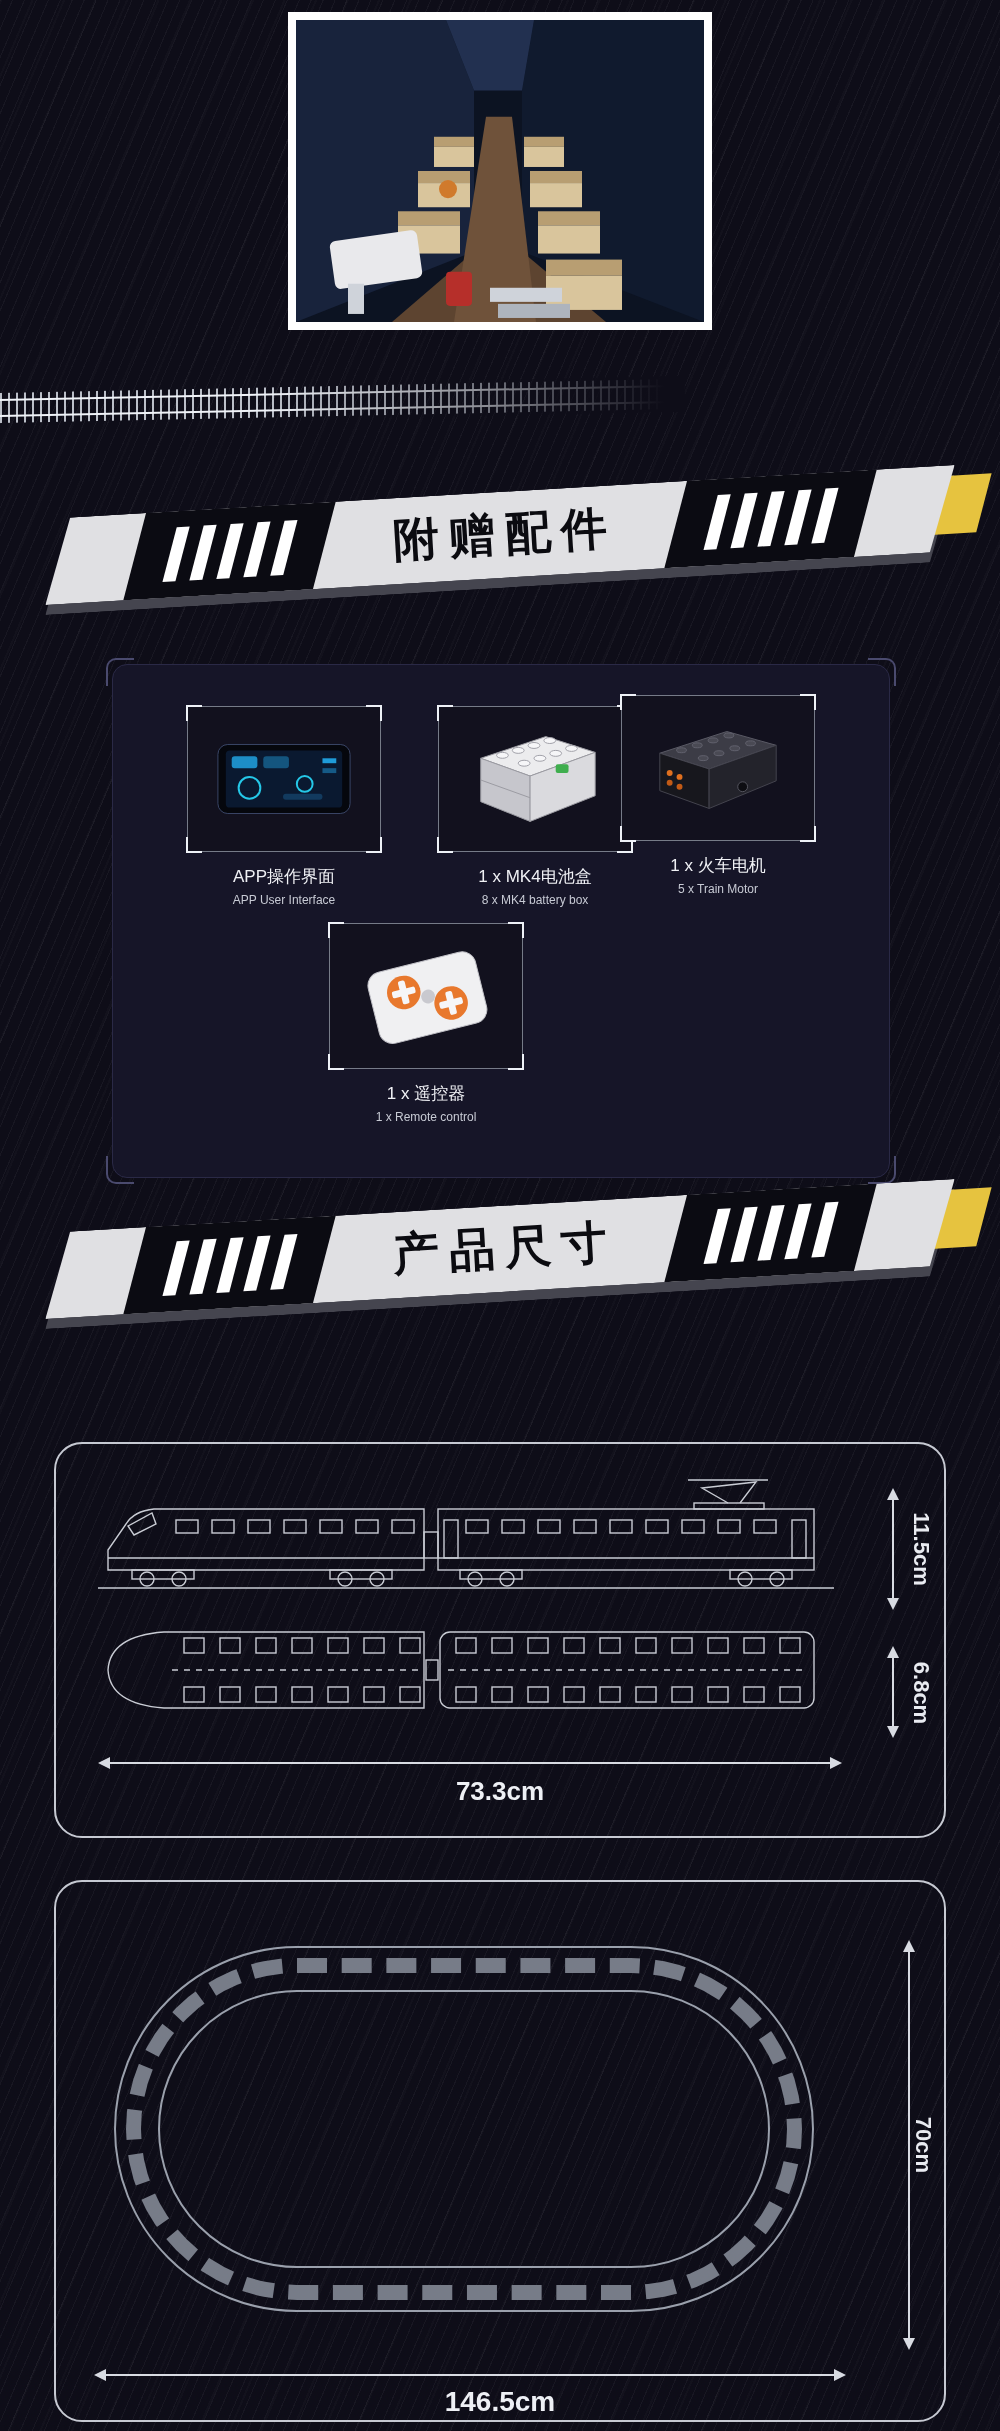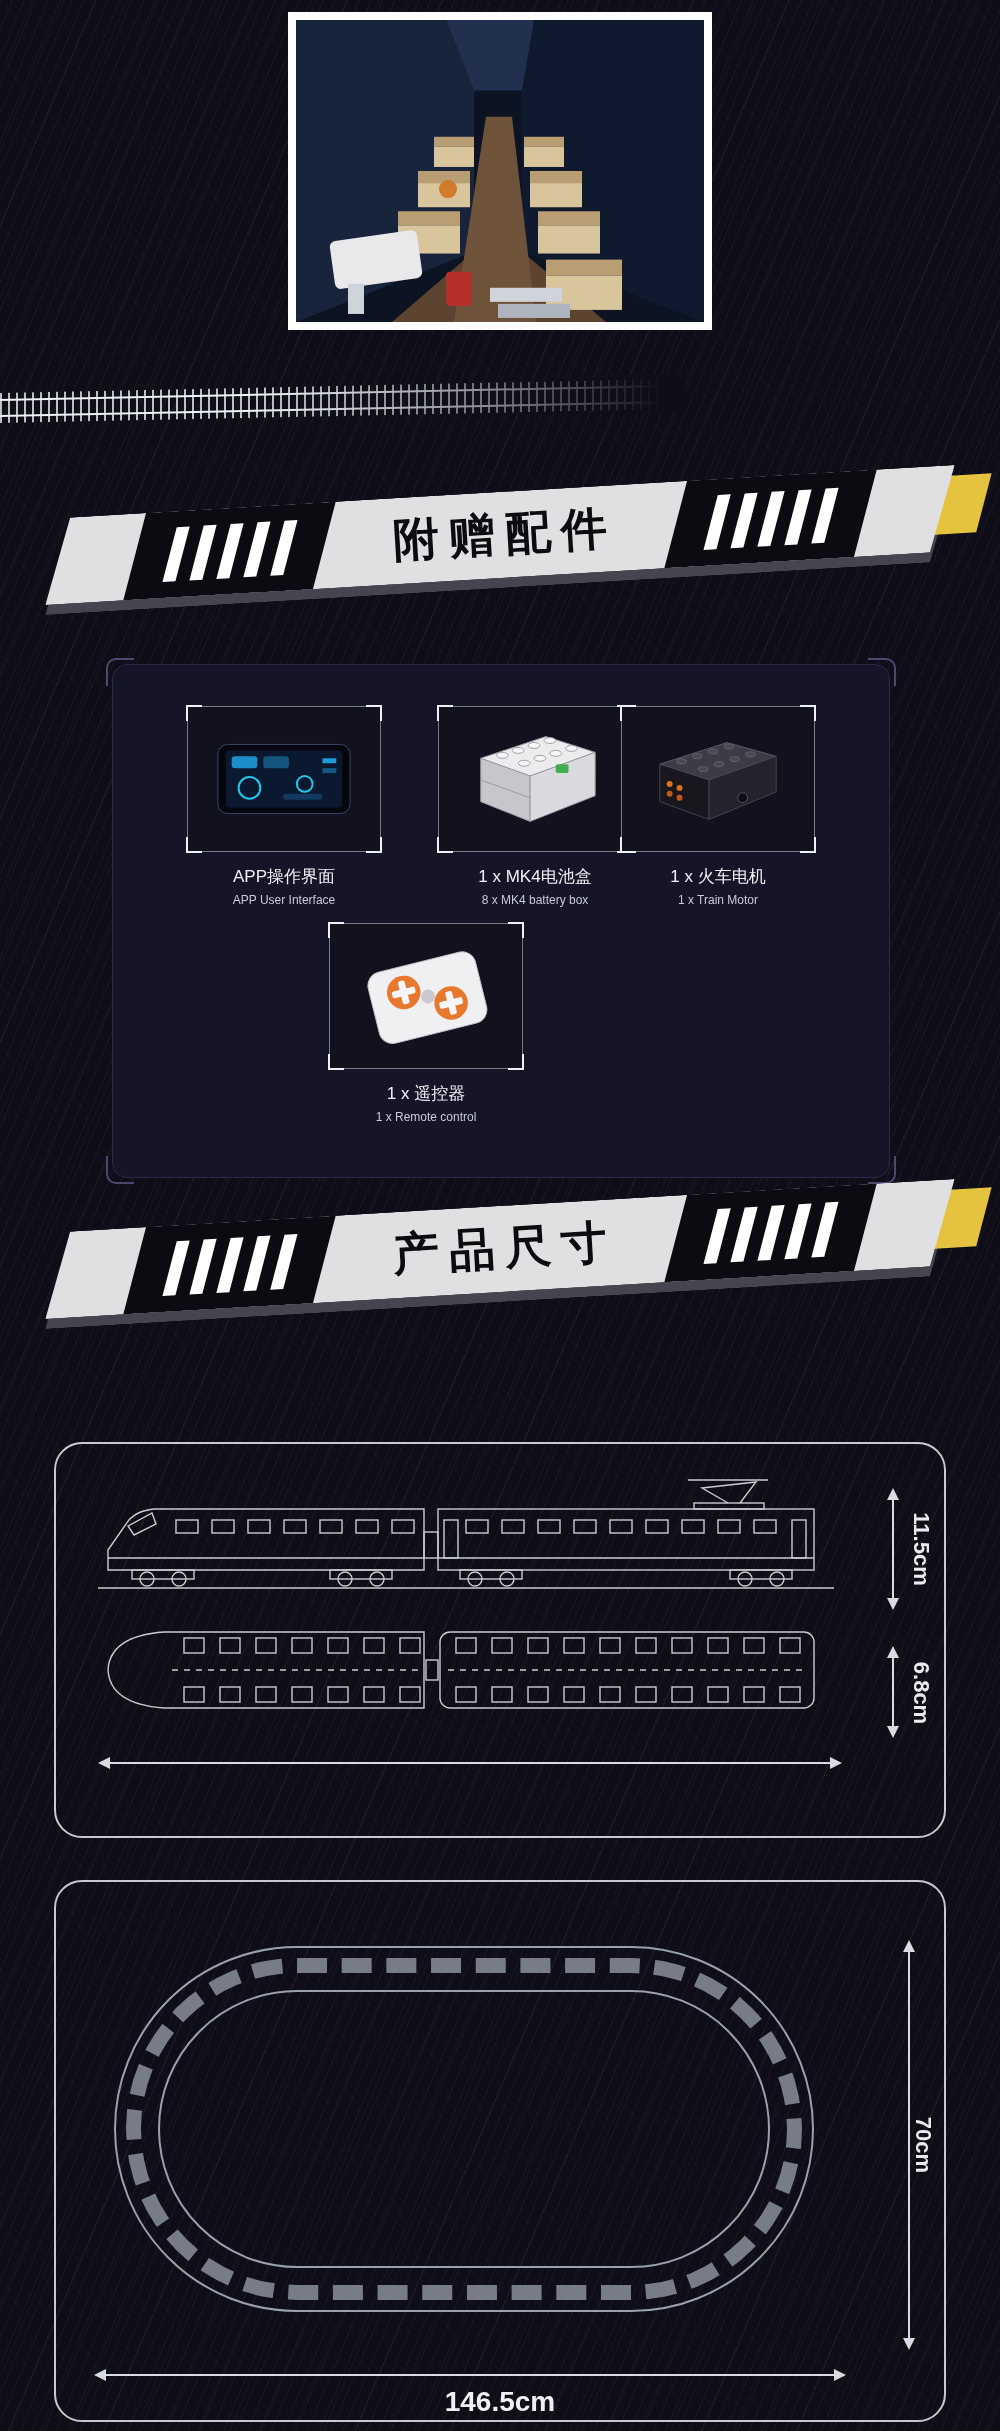--- a/index.html
+++ b/index.html
@@ -219,21 +219,21 @@
           <ellipse cx="118" cy="47" rx="6" ry="3" fill="#f6f6f8" stroke="#a0a0a8"></ellipse>
           <ellipse cx="134" cy="42" rx="6" ry="3" fill="#f6f6f8" stroke="#a0a0a8"></ellipse>
           <rect x="118" y="58" width="13" height="9" rx="2" fill="#3fae4e"></rect>
           <line x1="42" y1="74" x2="92" y2="92" stroke="#9a9aa2"></line>
         </svg>
       </div>
       <div class="label-cn">1 x MK4电池盒</div>
       <div class="label-en">8 x MK4 battery box</div>
     </div>
 
-    <div class="card" style="left:508px; top:41px;">
+    <div class="card" style="left:508px; top:30px;">
       <div class="frame">
         <span class="tick tl"></span>
           <span class="tick tr"></span>
         <span class="tick bl"></span>
           <span class="tick br"></span>
         <svg viewBox="0 0 194 146">
           <polygon points="38,58 106,36 156,50 88,74" fill="#3c3c46" stroke="#5a5a66"></polygon>
           <polygon points="38,58 88,74 88,114 38,96" fill="#17171d" stroke="#44444e"></polygon>
           <polygon points="88,74 156,50 156,86 88,114" fill="#23232b" stroke="#44444e"></polygon>
           <ellipse cx="60" cy="55" rx="5" ry="2.5" fill="#4a4a54" stroke="#62626e"></ellipse>
@@ -245,21 +245,21 @@
           <ellipse cx="114" cy="53" rx="5" ry="2.5" fill="#4a4a54" stroke="#62626e"></ellipse>
           <ellipse cx="130" cy="48" rx="5" ry="2.5" fill="#4a4a54" stroke="#62626e"></ellipse>
           <circle cx="48" cy="78" r="3" fill="#e0701f"></circle>
           <circle cx="58" cy="82" r="3" fill="#e0701f"></circle>
           <circle cx="48" cy="88" r="3" fill="#c25a16"></circle>
           <circle cx="58" cy="92" r="3" fill="#c25a16"></circle>
           <circle cx="122" cy="92" r="5" fill="#0d0d12" stroke="#555560"></circle>
         </svg>
       </div>
       <div class="label-cn">1 x 火车电机</div>
-      <div class="label-en">1 x Train Motor</div>
+      <div class="label-en">5 x Train Motor</div>
     </div>
 
     <div class="card" style="left:183px; top:258px;padding-left:33px;">
       <div class="frame">
         <span class="tick tl"></span>
           <span class="tick tr"></span>
         <span class="tick bl"></span>
           <span class="tick br"></span>
         <svg viewBox="0 0 194 146">
           <g transform="rotate(-14 97 73)">
@@ -392,20 +392,21 @@
           <rect x="616" y="213" width="20" height="15"></rect>
         <rect x="652" y="213" width="20" height="15"></rect>
           <rect x="688" y="213" width="20" height="15"></rect>
       </g>
     </svg>
     <div class="vline vline-t1"></div>
     <div class="vlabel vlabel-t1">11.5cm</div>
     <div class="vline vline-t2"></div>
     <div class="vlabel vlabel-t2">6.8cm</div>
     <div class="hline hline-train"></div>
+    <div class="hlabel hlabel-train">73.3cm</div>
   </div>
 
   <div class="dim-box box-track">
     <div class="loop">
       <div class="loop-outer"></div>
       <div class="loop-ties"></div>
       <div class="loop-inner"></div>
     </div>
     <div class="vline vline-track"></div>
     <div class="vlabel vlabel-track">70cm</div>

